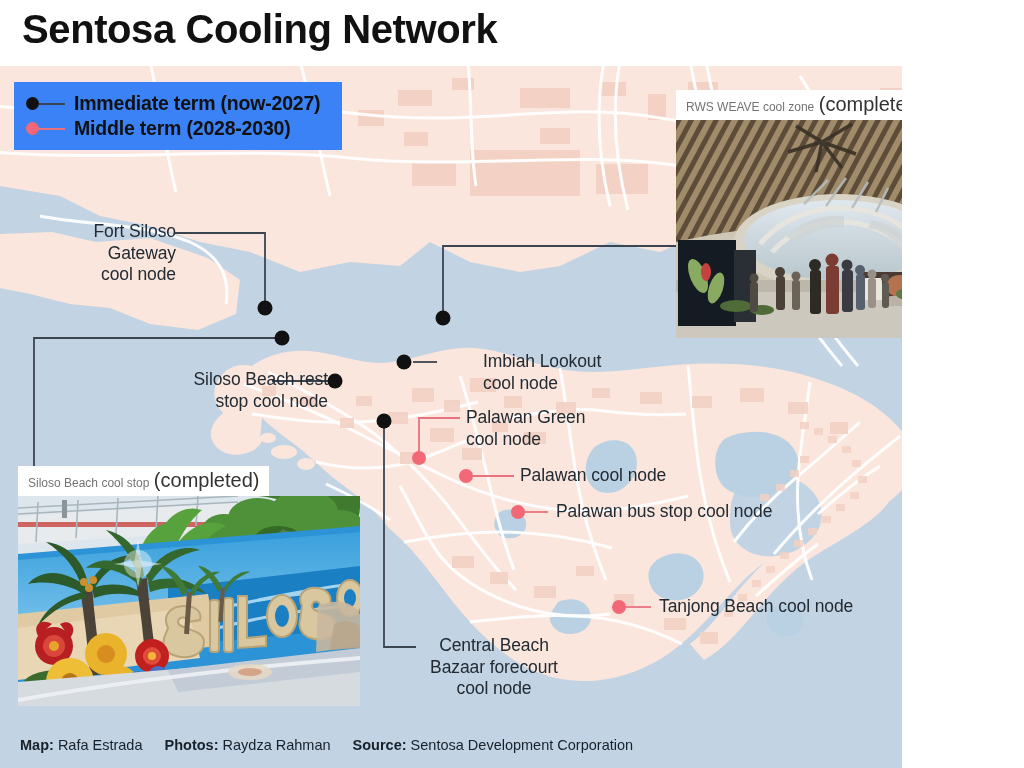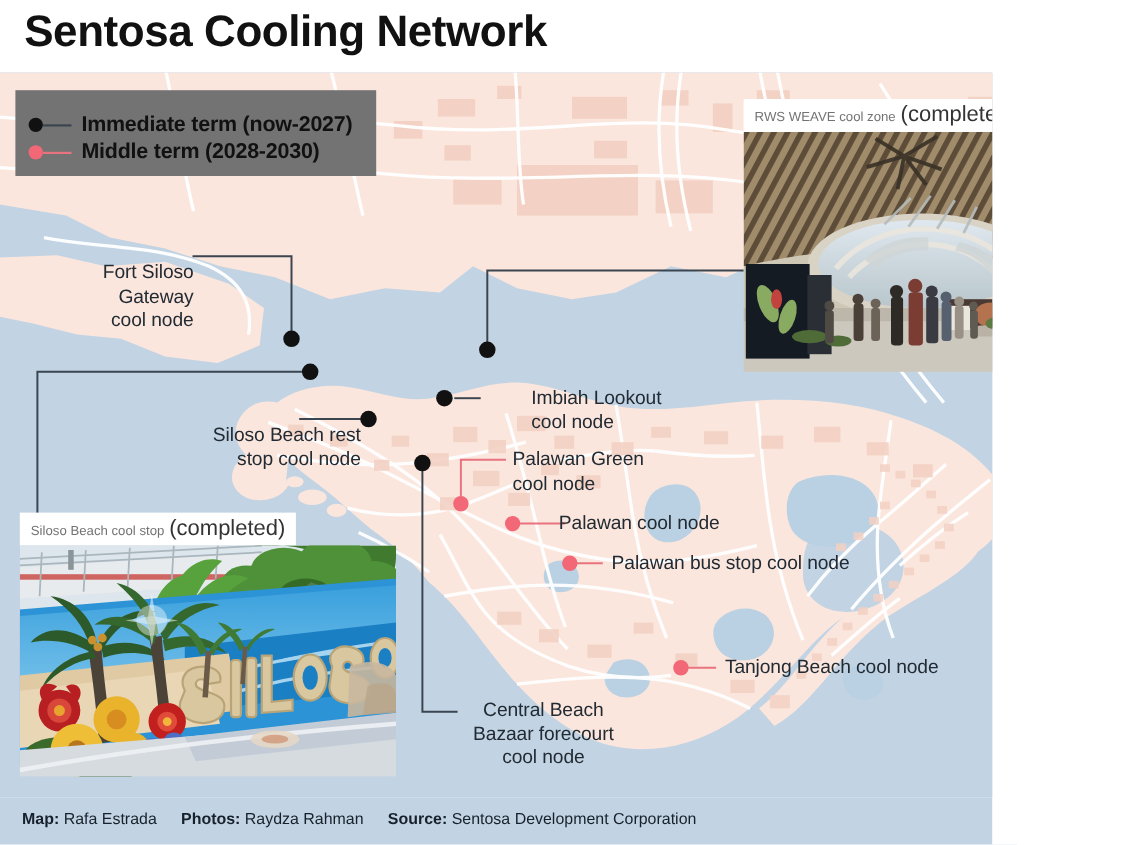--- a/index.html
+++ b/index.html
@@ -22,37 +22,37 @@
 
   
   .map-stage{
     position:absolute;left:0;top:66px;width:1024px;height:659px;
     background:#c2d3e3;overflow:hidden;
   }
   .map-svg{position:absolute;left:0;top:0;width:1024px;height:659px;display:block;}
 
   
   .legend{
-    position:absolute;left:14px;top:16px;background:#737373;
-    padding:19px 22px 9px 12px;
+    position:absolute;left:14px;top:16px;background:#3b82f6;
+    padding:9px 22px 9px 12px;
   }
   .legend-row{display:flex;align-items:center;height:25px;}
   .legend-dot{width:13px;height:13px;border-radius:50%;flex:0 0 auto;}
   .legend-line{width:26px;height:2px;flex:0 0 auto;}
   .legend-label{
     margin-left:9px;font-size:19.5px;font-weight:700;color:#111;
     white-space:nowrap;letter-spacing:-0.2px;
   }
 
   
   .callout{
     position:absolute;font-size:17.5px;color:#222b33;line-height:1.23;
     white-space:pre;letter-spacing:-0.1px;
   }
-  .callout.right{text-align:right;margin-top:16px;}
+  .callout.right{text-align:right;}
   .callout.left{text-align:left;}
   .callout.center{text-align:center;}
 
   
   .photo-card{position:absolute;}
   .photo-caption{
     background:#ffffff;padding:3px 10px 4px 10px;display:inline-block;
     white-space:nowrap;
   }
   .cap-main{font-size:12px;font-weight:400;color:#737373;}
@@ -337,21 +337,21 @@
 
     <div class="callout right" style="left:98px;top:303px;width:230px;text-align:right;">Siloso Beach rest
 stop cool node</div>
 
     <div class="callout left" style="left:444px;top:285px;width:200px;margin-left:39px;">Imbiah Lookout
 cool node</div>
 
     <div class="callout left" style="left:466px;top:341px;width:200px;">Palawan Green
 cool node</div>
 
-    <div class="callout left" style="left:508px;top:399px;width:220px;">Palawan cool node</div>
+    <div class="callout left" style="left:520px;top:399px;width:220px;">Palawan cool node</div>
 
     <div class="callout left" style="left:556px;top:435px;width:300px;">Palawan bus stop cool node</div>
 
     <div class="callout left" style="left:659px;top:530px;width:280px;">Tanjong Beach cool node</div>
 
     <div class="callout center" style="left:404px;top:569px;width:180px;">Central Beach
 Bazaar forecourt
 cool node</div>
 
     <div class="photo-card" style="left:676px;top:24px;">

